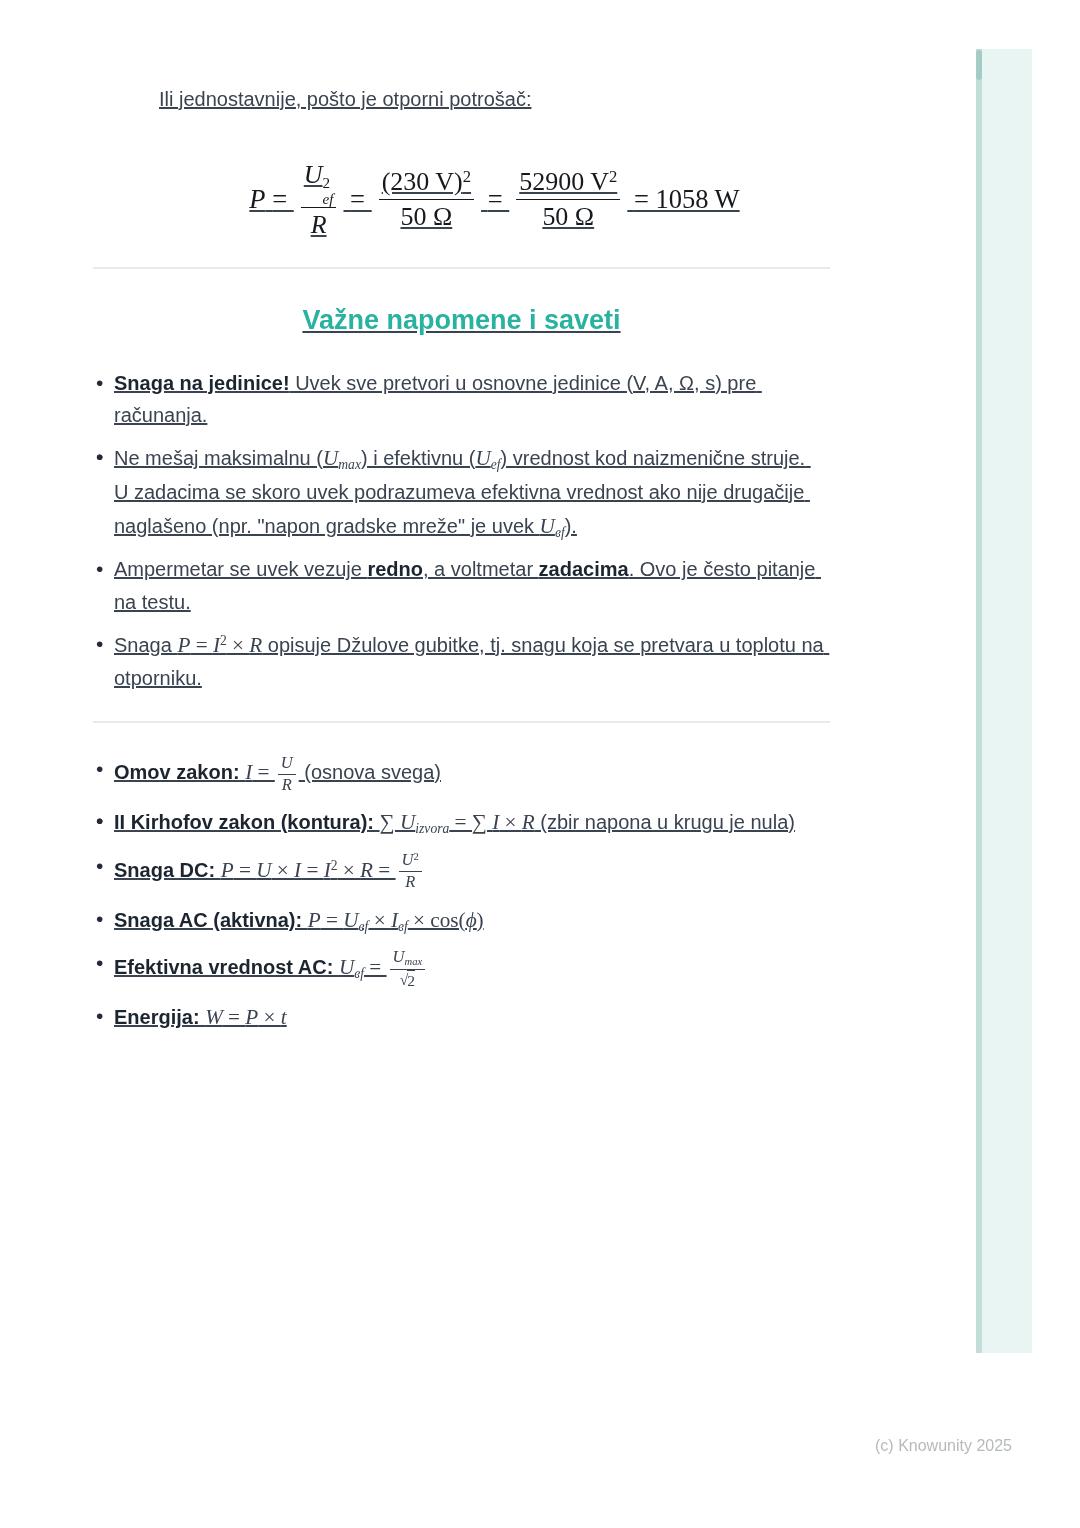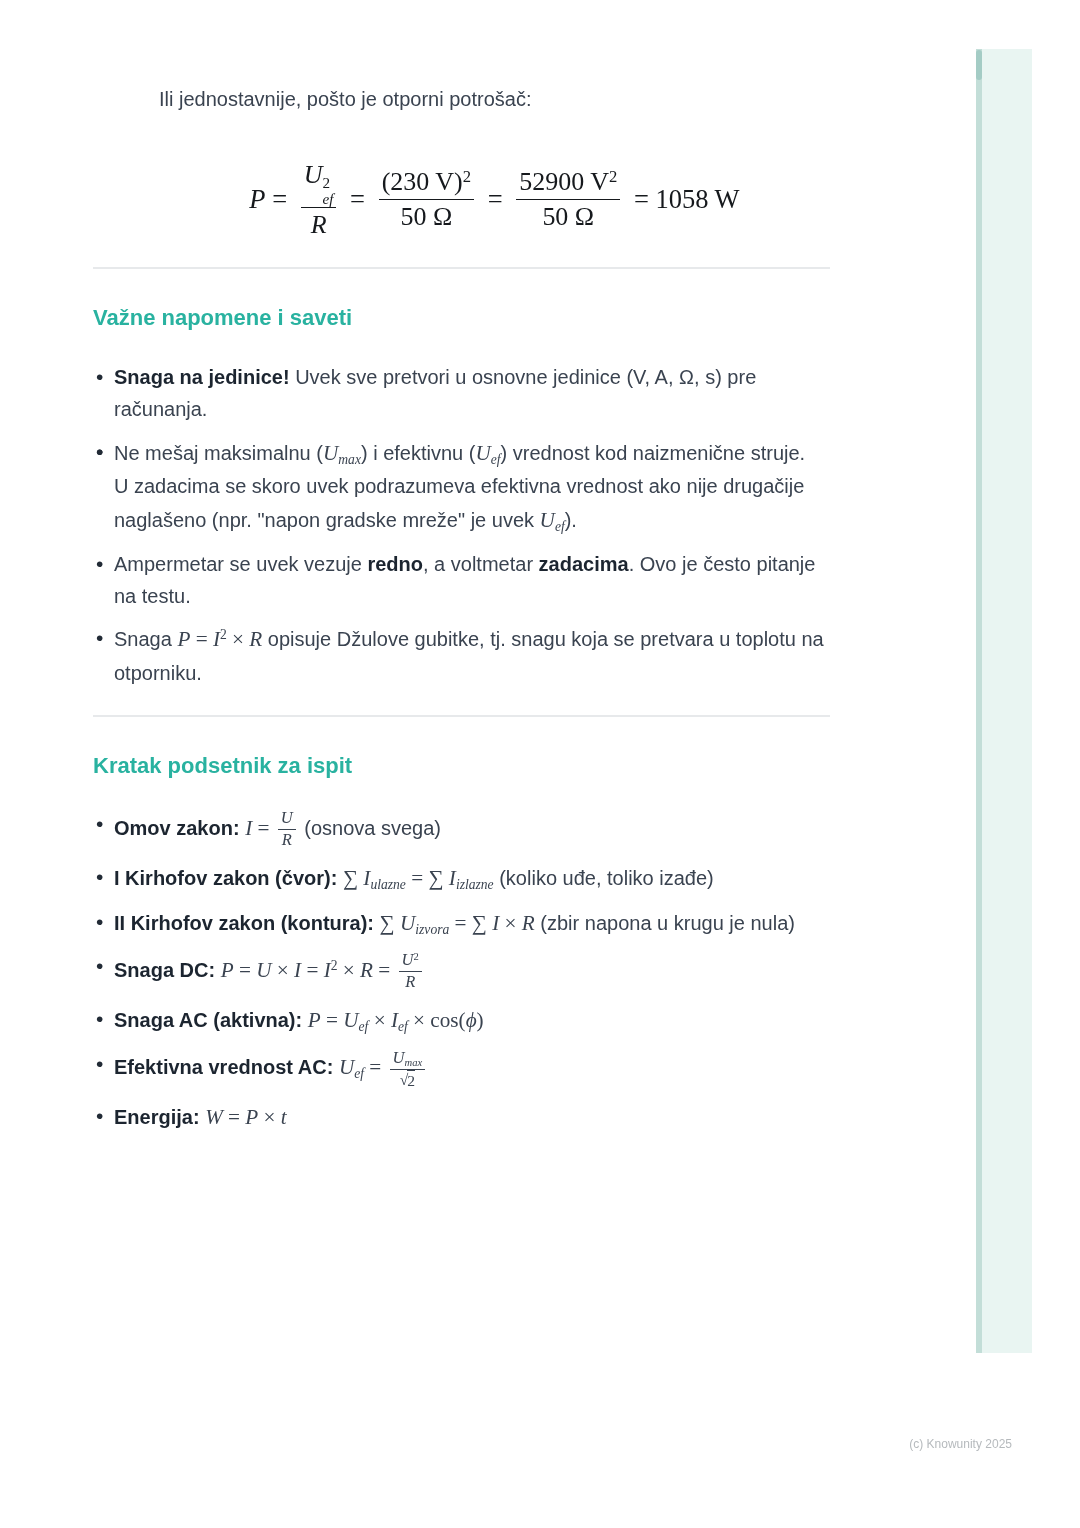--- a/index.html
+++ b/index.html
@@ -13,31 +13,31 @@
     --bold-text:#1c2530;
   }
   *{box-sizing:border-box;}
   html,body{margin:0;padding:0;}
   body{
     width:1080px;height:1528px;position:relative;overflow:hidden;
     background:#ffffff;
     font-family:"Liberation Sans",sans-serif;
     color:var(--body-text);
   }
-  .content{position:absolute;left:93px;top:0;width:737px;}
+  .content{position:absolute;left:93px;top:0;width:737px;text-decoration:underline;}
   .intro{margin:84px 0 0 66px;font-size:20px;line-height:1.5;}
   .formula-row{
     margin:44px 0 0 66px;width:671px;
     display:flex;justify-content:center;align-items:center;
     font-family:"Liberation Serif",serif;font-size:25px;color:#16191d;
     white-space:pre-wrap;
   }
   .answer{margin:40px 0 0 66px;width:660px;font-size:20px;line-height:1.62;font-style:italic;}
   .divider{border:0;border-top:2px solid var(--divider);margin:26px 0 0 0;width:737px;}
-  .section-title{margin:36px 0 0 0;font-size:22px;line-height:1.15;font-weight:700;color:var(--accent);}
+  .section-title{margin:36px 0 0 0;font-size:27px;line-height:1.15;font-weight:700;color:var(--accent);text-align:center;}
   .bullet-list{margin:30px 0 0 0;padding:0;list-style:none;width:732px;}
   .bullet-list li{position:relative;padding-left:21px;margin:0 0 10px 0;font-size:20px;line-height:1.62;white-space:pre-wrap;}
   .marker{position:absolute;left:3px;top:-1px;font-size:21px;color:#222b36;}
   .seg-b{font-weight:700;color:var(--bold-text);}
   .seg-m{font-family:"Liberation Serif",serif;font-style:italic;font-size:1.06em;}
   .seg-r{font-family:"Liberation Serif",serif;font-size:1.06em;}
   .seg-sub{font-family:"Liberation Serif",serif;font-style:italic;font-size:0.68em;vertical-align:-0.28em;text-align:right;}
   .seg-sup{font-family:"Liberation Serif",serif;font-size:0.68em;vertical-align:0.5em;}
   .frac{
     display:inline-flex;flex-direction:column;align-items:center;
@@ -53,43 +53,42 @@
     font-family:"Liberation Serif",serif;font-style:normal;
   }
   .ss .ss-sup{font-style:normal;}
   .ss .ss-sub{font-style:italic;}
   .rt{display:inline-flex;align-items:flex-start;}
   .rt .rad{margin-right:-1px;}
   .rt .radicand{border-top:1.2px solid currentColor;}
   .side-panel{position:absolute;left:976px;top:49px;width:56px;height:1304px;background:var(--panel);}
   .side-track{position:absolute;left:0;top:0;width:6px;height:100%;background:var(--panel-track);}
   .side-thumb{position:absolute;left:0;top:1px;width:6px;height:30px;border-radius:3px;background:var(--panel-thumb);}
-  .footer{position:absolute;top:1437px;right:68px;font-size:12px;color:var(--footer-text);}
+  .footer{position:absolute;top:1437px;right:68px;font-size:16px;color:var(--footer-text);}
 </style>
 </head>
 <body>
 
 <div class="page">
   <div class="content">
     <p class="intro">Ili jednostavnije, pošto je otporni potrošač:</p>
     <div class="formula-row"><span class="seg-m">P</span><span class="seg-r"> = </span><span class="frac"><span class="num"><span class="seg-m">U</span><span class="ss"><span class="ss-sup">2</span><span class="ss-sub">ef</span></span></span><span class="den"><span class="seg-m">R</span></span></span><span class="seg-r"> = </span><span class="frac"><span class="num"><span class="seg-r">(230 V)</span><span class="seg-sup">2</span></span><span class="den"><span class="seg-r">50 Ω</span></span></span><span class="seg-r"> = </span><span class="frac"><span class="num"><span class="seg-r">52900 V</span><span class="seg-sup">2</span></span><span class="den"><span class="seg-r">50 Ω</span></span></span><span class="seg-r"> = 1058 W</span></div>
     <hr class="divider">
     <h2 class="section-title">Važne napomene i saveti</h2>
     <ul class="bullet-list">
         <li><span class="marker">•</span><span class="li-content"><span class="seg-b">Snaga na jedinice!</span><span class="seg-t"> Uvek sve pretvori u osnovne jedinice (V, A, Ω, s) pre računanja.</span></span></li>
         <li><span class="marker">•</span></li>
         <li><span class="marker">•</span><span class="li-content"><span class="seg-t">Ne mešaj maksimalnu (</span><span class="seg-m">U</span><span class="seg-sub">max</span><span class="seg-t">) i efektivnu (</span><span class="seg-m">U</span><span class="seg-sub">ef</span><span class="seg-t">) vrednost kod naizmenične struje. U zadacima se skoro uvek podrazumeva efektivna vrednost ako nije drugačije naglašeno (npr. "napon gradske mreže" je uvek </span><span class="seg-m">U</span><span class="seg-sub">ef</span><span class="seg-t">).</span></span></li>
         <li><span class="marker">•</span><span class="li-content"><span class="seg-t">Ampermetar se uvek vezuje </span><span class="seg-b">redno</span><span class="seg-t">, a voltmetar </span><span class="seg-b">zadacima</span><span class="seg-t">. Ovo je često pitanje na testu.</span></span></li>
         <li><span class="marker">•</span><span class="li-content"><span class="seg-t">Snaga </span><span class="seg-m">P</span><span class="seg-r"> = </span><span class="seg-m">I</span><span class="seg-sup">2</span><span class="seg-r"> × </span><span class="seg-m">R</span><span class="seg-t"> opisuje Džulove gubitke, tj. snagu koja se pretvara u toplotu na otporniku.</span></span></li>
       </ul>
     <hr class="divider">
-    <h2 class="section-title">Kratak podsetnik za ispit</h2>
     <ul class="bullet-list">
         <li><span class="marker">•</span><span class="li-content"><span class="seg-b">Omov zakon: </span><span class="seg-m">I</span><span class="seg-r"> = </span><span class="frac"><span class="num"><span class="seg-m">U</span></span><span class="den"><span class="seg-m">R</span></span></span><span class="seg-t"> (osnova svega)</span></span></li>
-        <li><span class="marker">•</span><span class="li-content"><span class="seg-b">I Kirhofov zakon (čvor): </span><span class="seg-r">∑ </span><span class="seg-m">I</span><span class="seg-sub">ulazne</span><span class="seg-r"> = ∑ </span><span class="seg-m">I</span><span class="seg-sub">izlazne</span><span class="seg-t"> (koliko uđe, toliko izađe)</span></span></li>
+        <li><span class="marker">•</span></li>
         <li><span class="marker">•</span><span class="li-content"><span class="seg-b">II Kirhofov zakon (kontura): </span><span class="seg-r">∑ </span><span class="seg-m">U</span><span class="seg-sub">izvora</span><span class="seg-r"> = ∑ </span><span class="seg-m">I</span><span class="seg-r"> × </span><span class="seg-m">R</span><span class="seg-t"> (zbir napona u krugu je nula)</span></span></li>
         <li><span class="marker">•</span><span class="li-content"><span class="seg-b">Snaga DC: </span><span class="seg-m">P</span><span class="seg-r"> = </span><span class="seg-m">U</span><span class="seg-r"> × </span><span class="seg-m">I</span><span class="seg-r"> = </span><span class="seg-m">I</span><span class="seg-sup">2</span><span class="seg-r"> × </span><span class="seg-m">R</span><span class="seg-r"> = </span><span class="frac"><span class="num"><span class="seg-m">U</span><span class="seg-sup">2</span></span><span class="den"><span class="seg-m">R</span></span></span></span></li>
         <li><span class="marker">•</span><span class="li-content"><span class="seg-b">Snaga AC (aktivna): </span><span class="seg-m">P</span><span class="seg-r"> = </span><span class="seg-m">U</span><span class="seg-sub">ef</span><span class="seg-r"> × </span><span class="seg-m">I</span><span class="seg-sub">ef</span><span class="seg-r"> × cos(</span><span class="seg-m">ϕ</span><span class="seg-r">)</span></span></li>
         <li><span class="marker">•</span><span class="li-content"><span class="seg-b">Efektivna vrednost AC: </span><span class="seg-m">U</span><span class="seg-sub">ef</span><span class="seg-r"> = </span><span class="frac"><span class="num"><span class="seg-m">U</span><span class="seg-sub">max</span></span><span class="den"><span class="rt"><span class="rad">√</span><span class="radicand">2</span></span></span></span></span></li>
         <li><span class="marker">•</span><span class="li-content"><span class="seg-b">Energija: </span><span class="seg-m">W</span><span class="seg-r"> = </span><span class="seg-m">P</span><span class="seg-r"> × </span><span class="seg-m">t</span></span></li>
       </ul>
   </div>
 
   <div class="side-panel">
     <div class="side-track">

